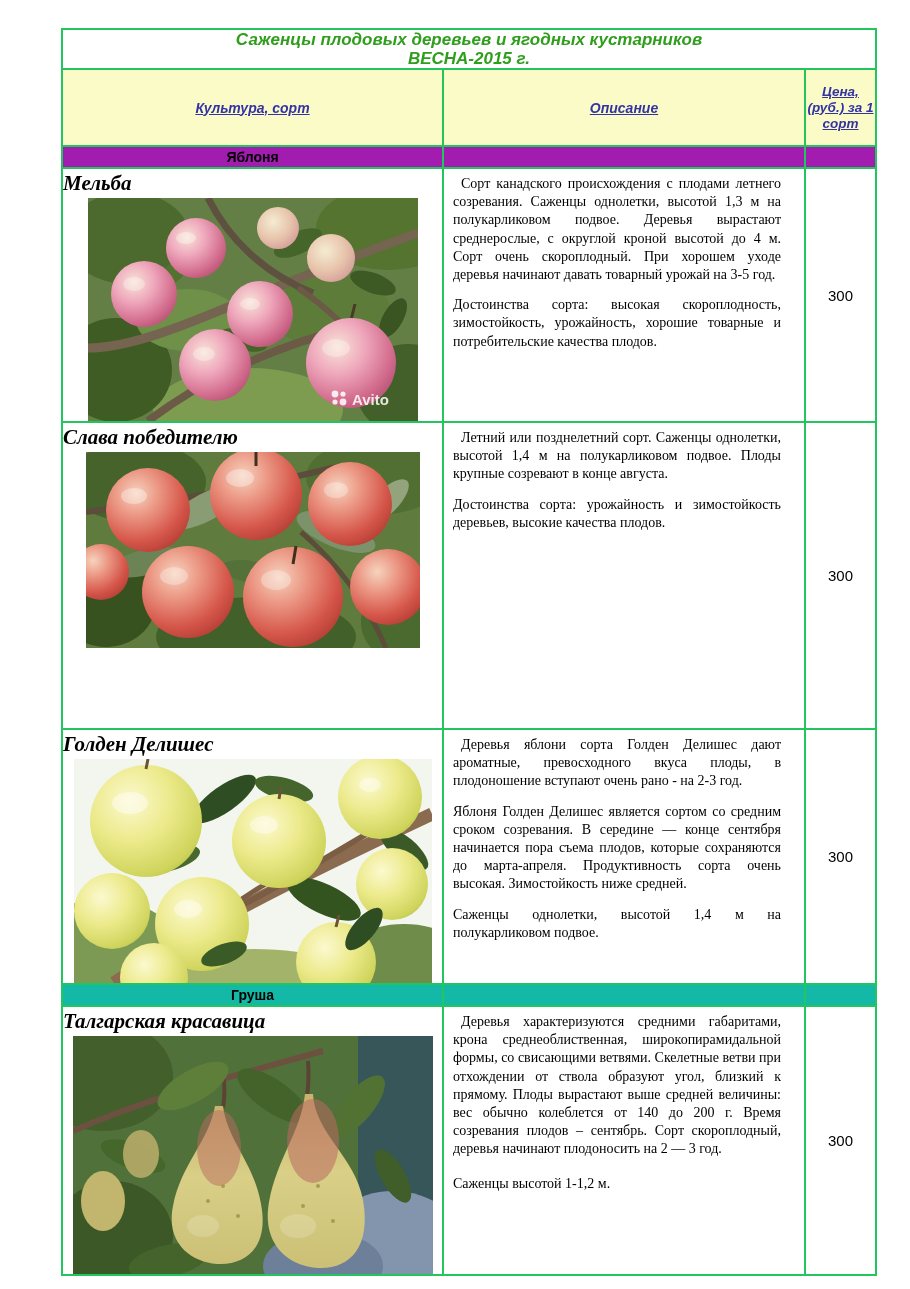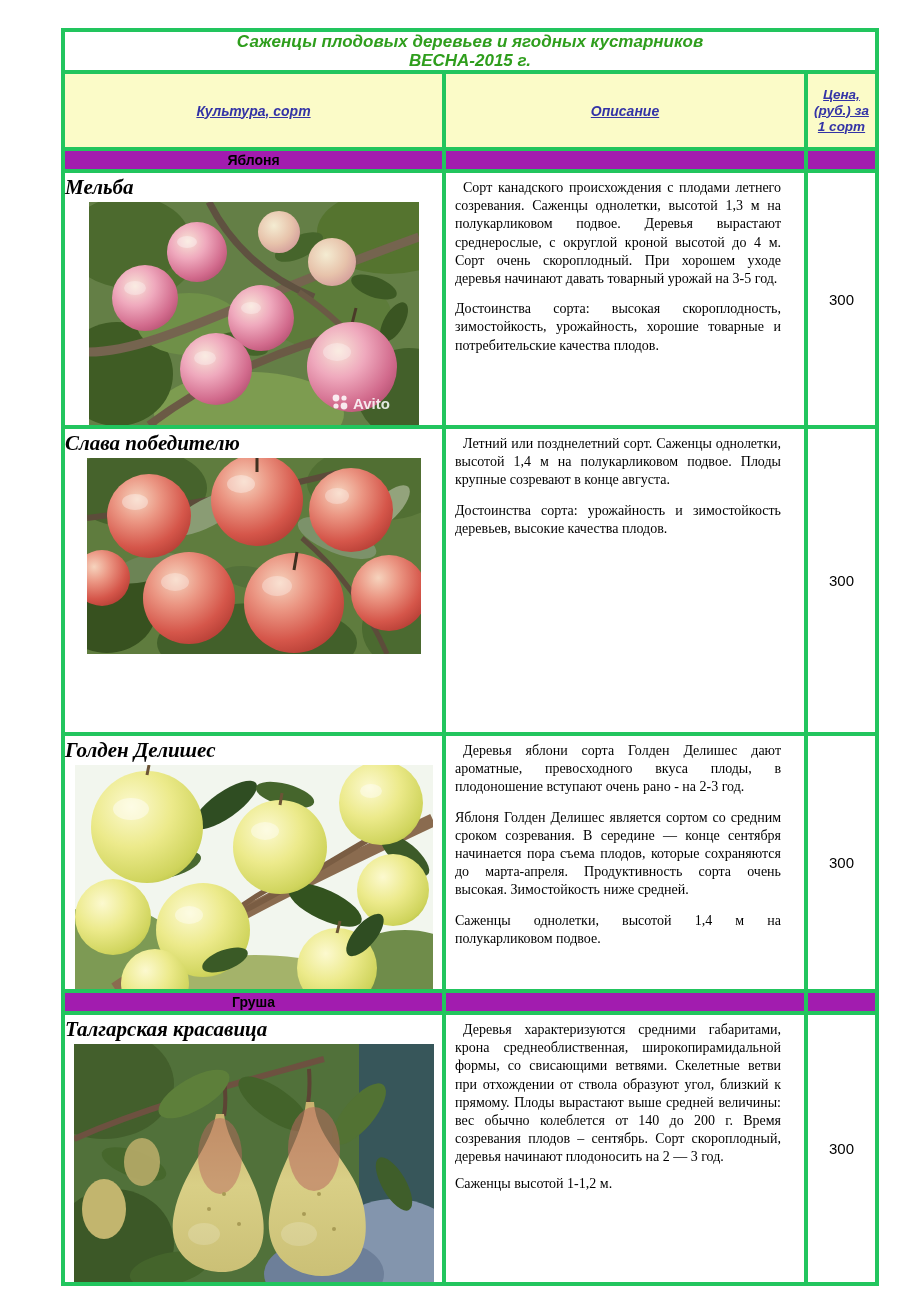--- a/index.html
+++ b/index.html
@@ -1,42 +1,42 @@
 <!DOCTYPE html>
 <html><head>
 <meta charset="utf-8">
 <style>
   html,body{margin:0;padding:0;background:#ffffff;}
   .page{position:relative;width:910px;height:1289px;background:#fff;overflow:hidden;
         font-family:"Liberation Serif",serif;color:#000;}
   table.price{position:absolute;left:61px;top:28px;border-collapse:collapse;table-layout:fixed;}
-  td{border:4px solid #22c55e;padding:0;vertical-align:top;box-sizing:border-box;}
+  td{border:2px solid #22c55e;padding:0;vertical-align:top;box-sizing:border-box;}
   
   td.title-cell{height:40px;vertical-align:middle;text-align:center;}
   .title-line{font-family:"Liberation Sans",sans-serif;font-weight:bold;font-style:italic;
               font-size:17px;line-height:19px;color:#2f9e1d;}
   
   td.head-cell{height:77px;background:#fbfbc8;vertical-align:middle;text-align:center;
                font-family:"Liberation Sans",sans-serif;font-weight:bold;font-style:italic;
                font-size:14px;color:#3333a6;padding:2px;text-decoration:underline;}
   td.head-price{font-size:13.5px;line-height:16px;padding:2px 1px;}
   
   td.band{height:22px;vertical-align:middle;text-align:center;
           font-family:"Liberation Sans",sans-serif;font-weight:bold;font-size:14px;color:#000;}
   td.band-red{background:#a21caf;}
-  td.band-yellow{background:#a21caf;}
+  td.band-yellow{background:#14b8a6;}
   
   td.cult-cell{text-align:left;}
   .vname{font-family:"Liberation Serif",serif;font-weight:bold;font-style:italic;
          font-size:21px;line-height:26px;margin:1px 0 2px;}
   .photo{display:block;margin:0 auto;}
   td.desc-cell{padding:6px 23px 2px 9px;font-size:14px;line-height:1.3;}
   td.desc-cell p{margin:0 0 12px;text-align:justify;}
   td.desc-cell p.first{text-indent:8px;}
-  td.desc-cell p.tight{margin-bottom:8px;}
+  td.desc-cell p.tight{margin-bottom:16px;}
   td.price-cell{vertical-align:middle;text-align:center;
                 font-family:"Liberation Sans",sans-serif;font-size:15px;}
   .wm-text{font-family:"Liberation Sans",sans-serif;font-weight:bold;font-size:15px;
            fill:#ffffff;opacity:.85;}
 </style>
 </head>
 <body>
 
 <div class="page">
 <table class="price">

